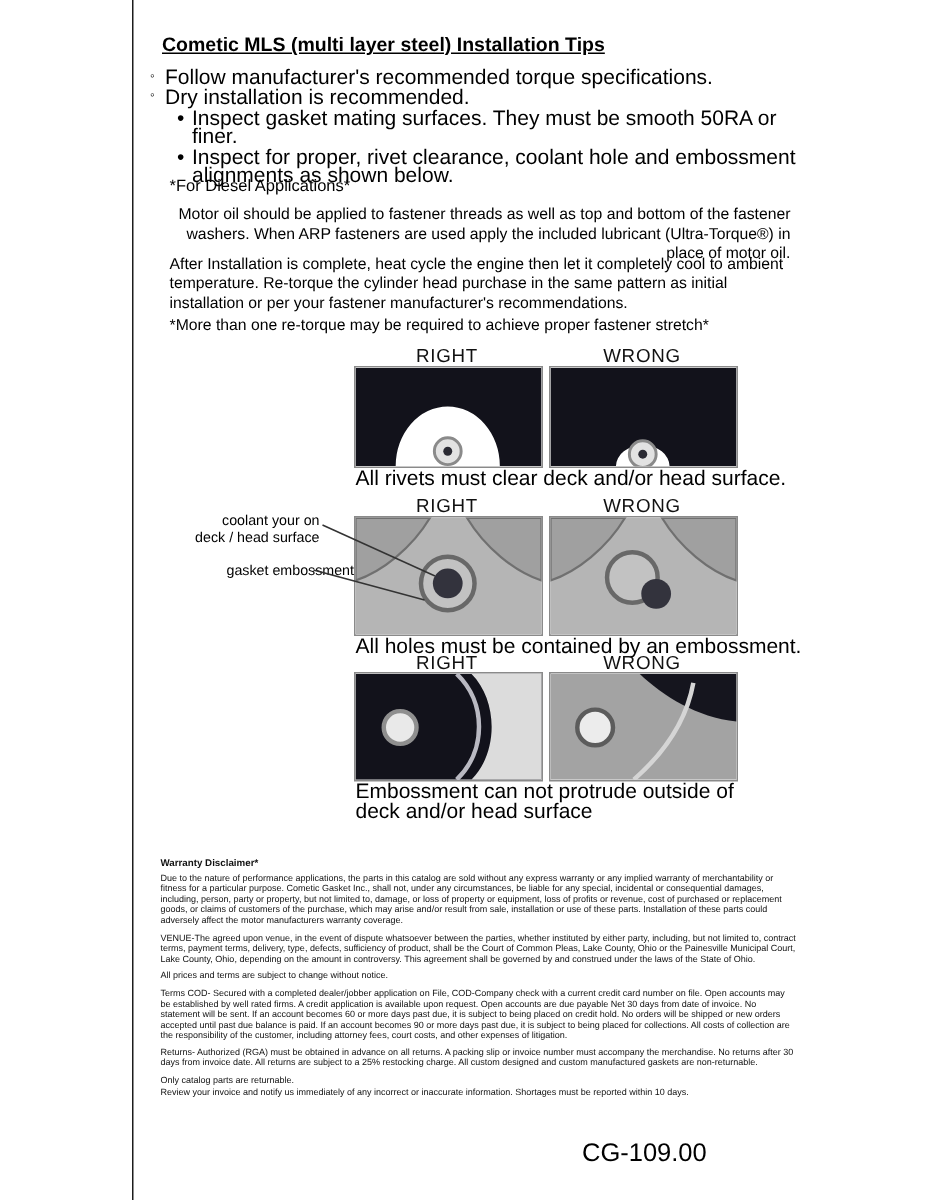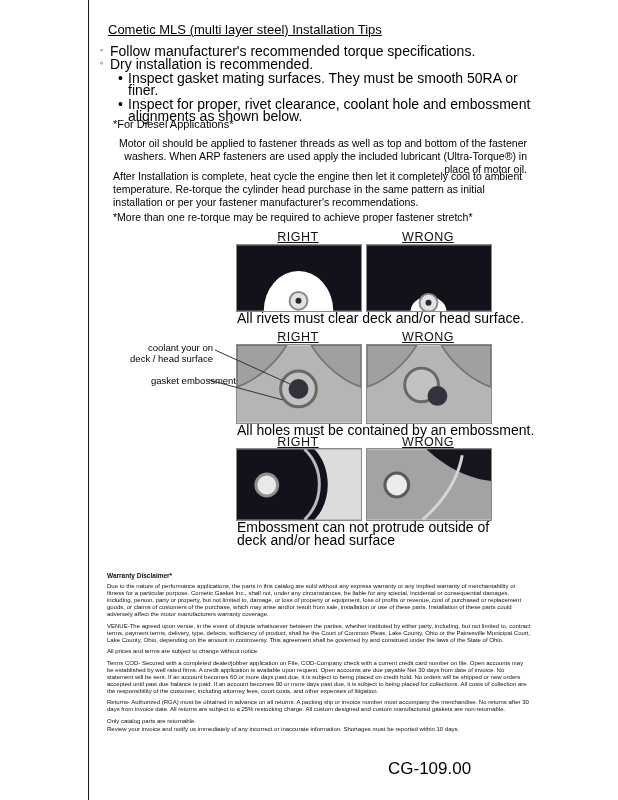--- a/index.html
+++ b/index.html
@@ -7,35 +7,35 @@
   .page {
     position:relative; width:618px; height:800px; margin:0 auto;
     background:#ffffff; color:#000;
     font-family:"Liberation Sans", sans-serif;
     overflow:hidden;
   }
   .edge-line { position:absolute; left:88px; top:0; width:1px; height:800px; background:#1c1c1c; }
 
   .title {
     position:absolute; left:108px; top:22px;
-    font-size:13px; font-weight:normal; text-decoration:underline;
+    font-size:13px; font-weight:bold; text-decoration:underline;
   }
 
   .bullets { position:absolute; left:100px; top:45px; width:432px; font-size:14px; line-height:12.4px; }
   .bullet { position:relative; padding-left:10px; margin-bottom:1px; }
   .bullet::before { content:"◦"; position:absolute; left:0; top:-1px; font-size:9px; }
   .sub-bullet { position:relative; margin-left:18px; padding-left:10px; margin-bottom:1px; }
   .sub-bullet::before { content:"•"; position:absolute; left:0; top:0; }
 
   .diesel-heading { position:absolute; left:113px; top:118px; font-size:11px; font-weight:normal; }
   .para1 { position:absolute; left:113px; top:137px; width:414px; font-size:10.5px; line-height:13px;text-align:right; }
   .para2 { position:absolute; left:113px; top:170px; width:414px; font-size:10.5px; line-height:13px; }
   .note  { position:absolute; left:113px; top:211px; font-size:10.5px; }
 
-  .dg-label { position:absolute; width:124px; text-align:center; font-size:12.5px; letter-spacing:0.5px; color:#111;text-decoration:underline; }
+  .dg-label { position:absolute; width:124px; text-align:center; font-size:12.5px; letter-spacing:0.5px; color:#111; }
   .dg-img { position:absolute; border:1px solid #8a8a8a; background:#fff; }
   .dg-img svg { display:block; }
   .dg-caption { position:absolute; font-size:14px; line-height:13px; color:#000; }
 
   .callout { position:absolute; font-size:9.5px; line-height:11px; text-align:right; color:#000; }
 
   .overlay { position:absolute; left:0; top:0; width:618px; height:800px; pointer-events:none; }
 
   .disclaimer { position:absolute; left:107px; top:572px; width:424px; font-size:6px; line-height:7px; color:#111; }
   .disclaimer .dheading { font-size:6.5px; font-weight:bold; margin-bottom:4px; }

